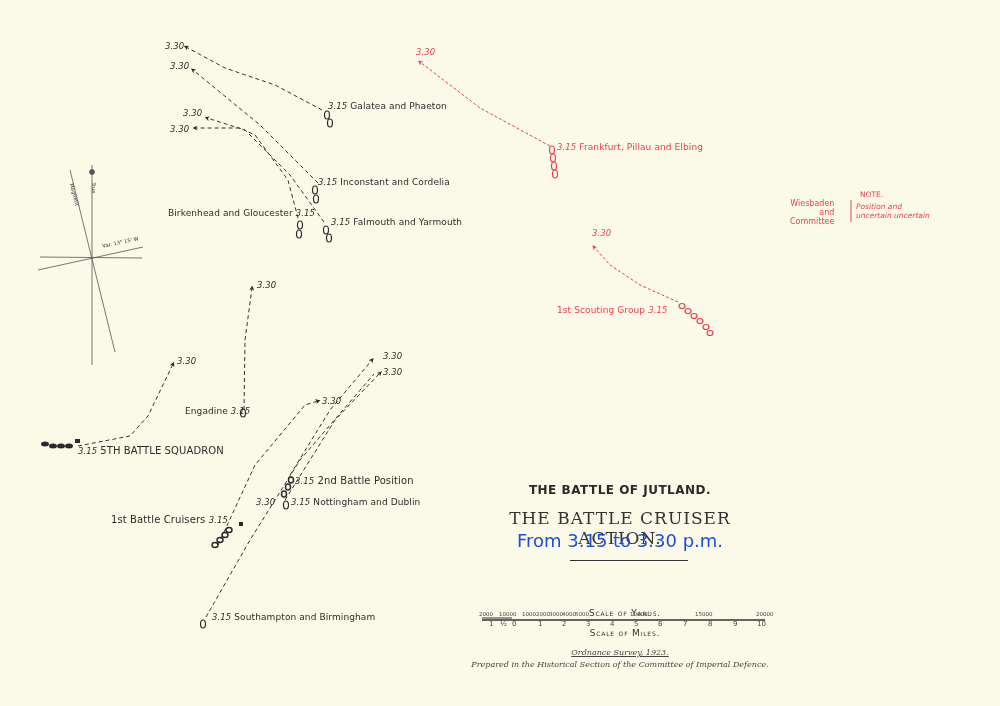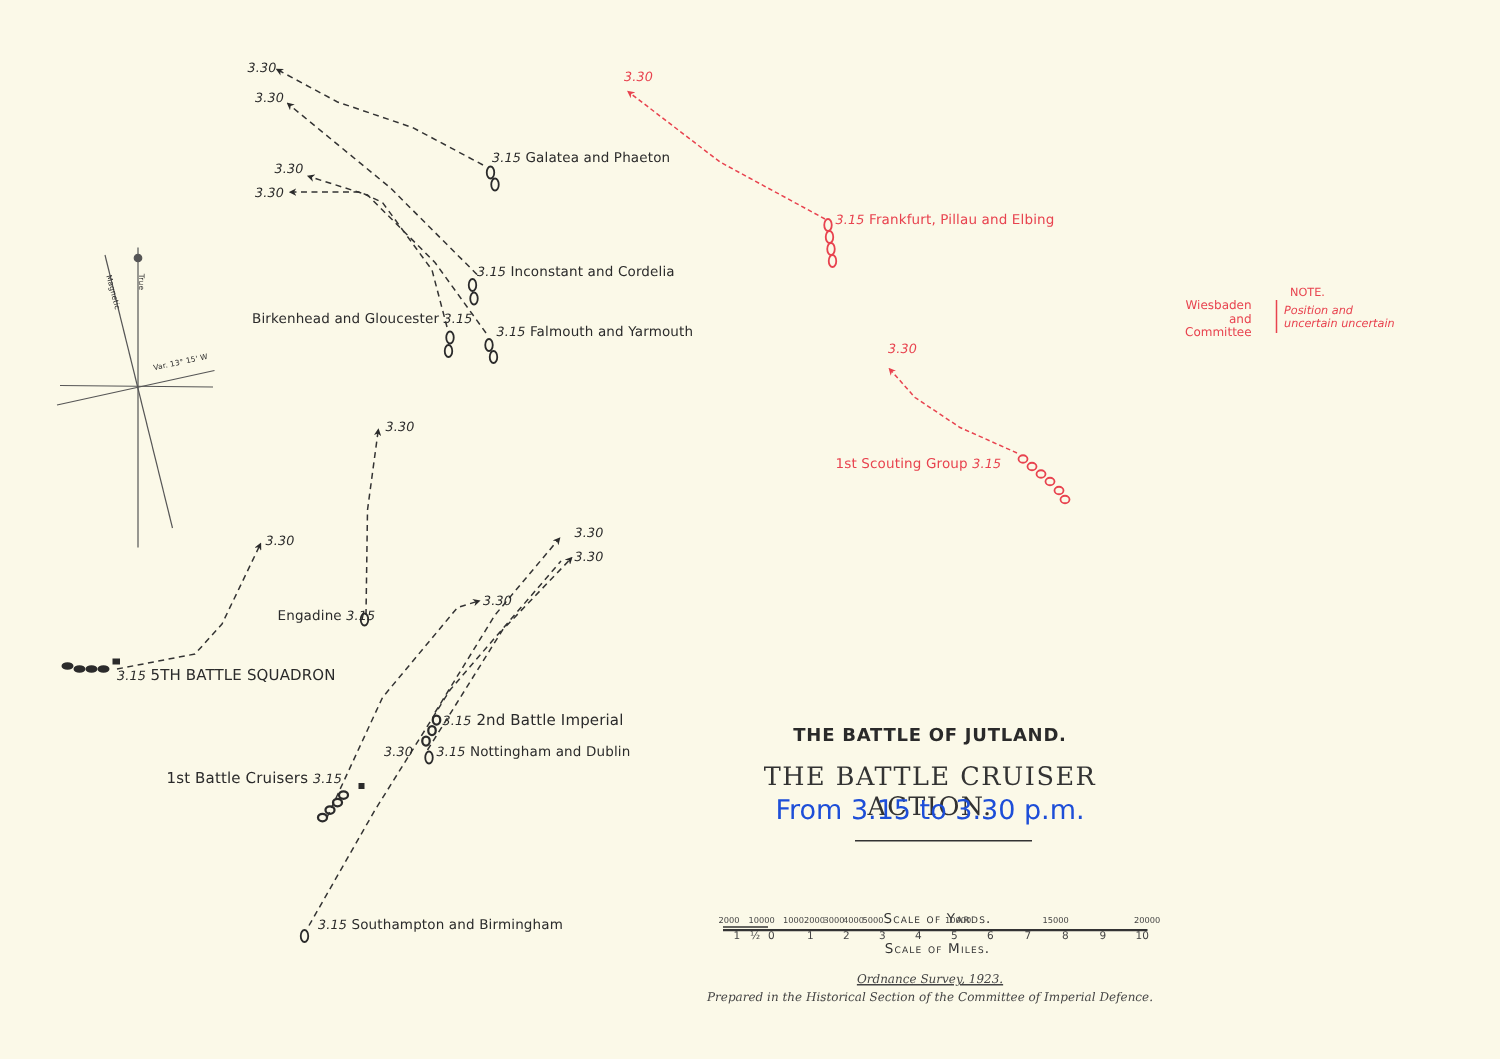--- a/index.html
+++ b/index.html
@@ -132,21 +132,21 @@
 <div class="lbl t" style="left:383px;top:351px;">3.30</div>
 <div class="lbl t" style="left:383px;top:367px;">3.30</div>
 <div class="lbl t" style="left:256px;top:497px;">3.30</div>
 
 <div class="lbl" style="left:328px;top:101px;"><span class="t">3.15</span> <span>Galatea and Phaeton</span></div>
 <div class="lbl" style="left:318px;top:177px;"><span class="t">3.15</span> <span>Inconstant and Cordelia</span></div>
 <div class="lbl" style="left:331px;top:217px;"><span class="t">3.15</span> <span>Falmouth and Yarmouth</span></div>
 <div class="lbl" style="left:168px;top:208px;"><span>Birkenhead and Gloucester</span> <span class="t">3.15</span></div>
 <div class="lbl" style="left:185px;top:406px;"><span>Engadine</span> <span class="t">3.15</span></div>
 <div class="lbl" style="left:78px;top:445px;"><span class="t">3.15</span> <span style="font-size:10px;text-transform:uppercase;text-align:right;">5th Battle Squadron</span></div>
-<div class="lbl" style="left:295px;top:475px;font-size:10px;"><span class="t">3.15</span> <span>2nd Battle Imperial</span></div>
+<div class="lbl" style="left:295px;top:475px;font-size:10px;"><span class="t">3.15</span> <span>2nd Battle Position</span></div>
 <div class="lbl" style="left:291px;top:497px;"><span class="t">3.15</span> <span>Nottingham and Dublin</span></div>
 <div class="lbl" style="left:111px;top:514px;font-size:10px;"><span>1st Battle Cruisers</span> <span class="t">3.15</span></div>
 <div class="lbl" style="left:212px;top:612px;"><span class="t">3.15</span> <span>Southampton and Birmingham</span></div>
 
 <div class="lbl red t" style="left:416px;top:47px;">3.30</div>
 <div class="lbl red" style="left:557px;top:142px;"><span class="t">3.15</span> <span>Frankfurt, Pillau and Elbing</span></div>
 <div class="lbl red t" style="left:592px;top:228px;">3.30</div>
 <div class="lbl red" style="left:557px;top:305px;"><span>1st Scouting Group</span> <span class="t">3.15</span></div>
 
 <div class="note" style="left:860px;top:190px;font-weight:normal;font-size:7.5px;">NOTE.</div>

